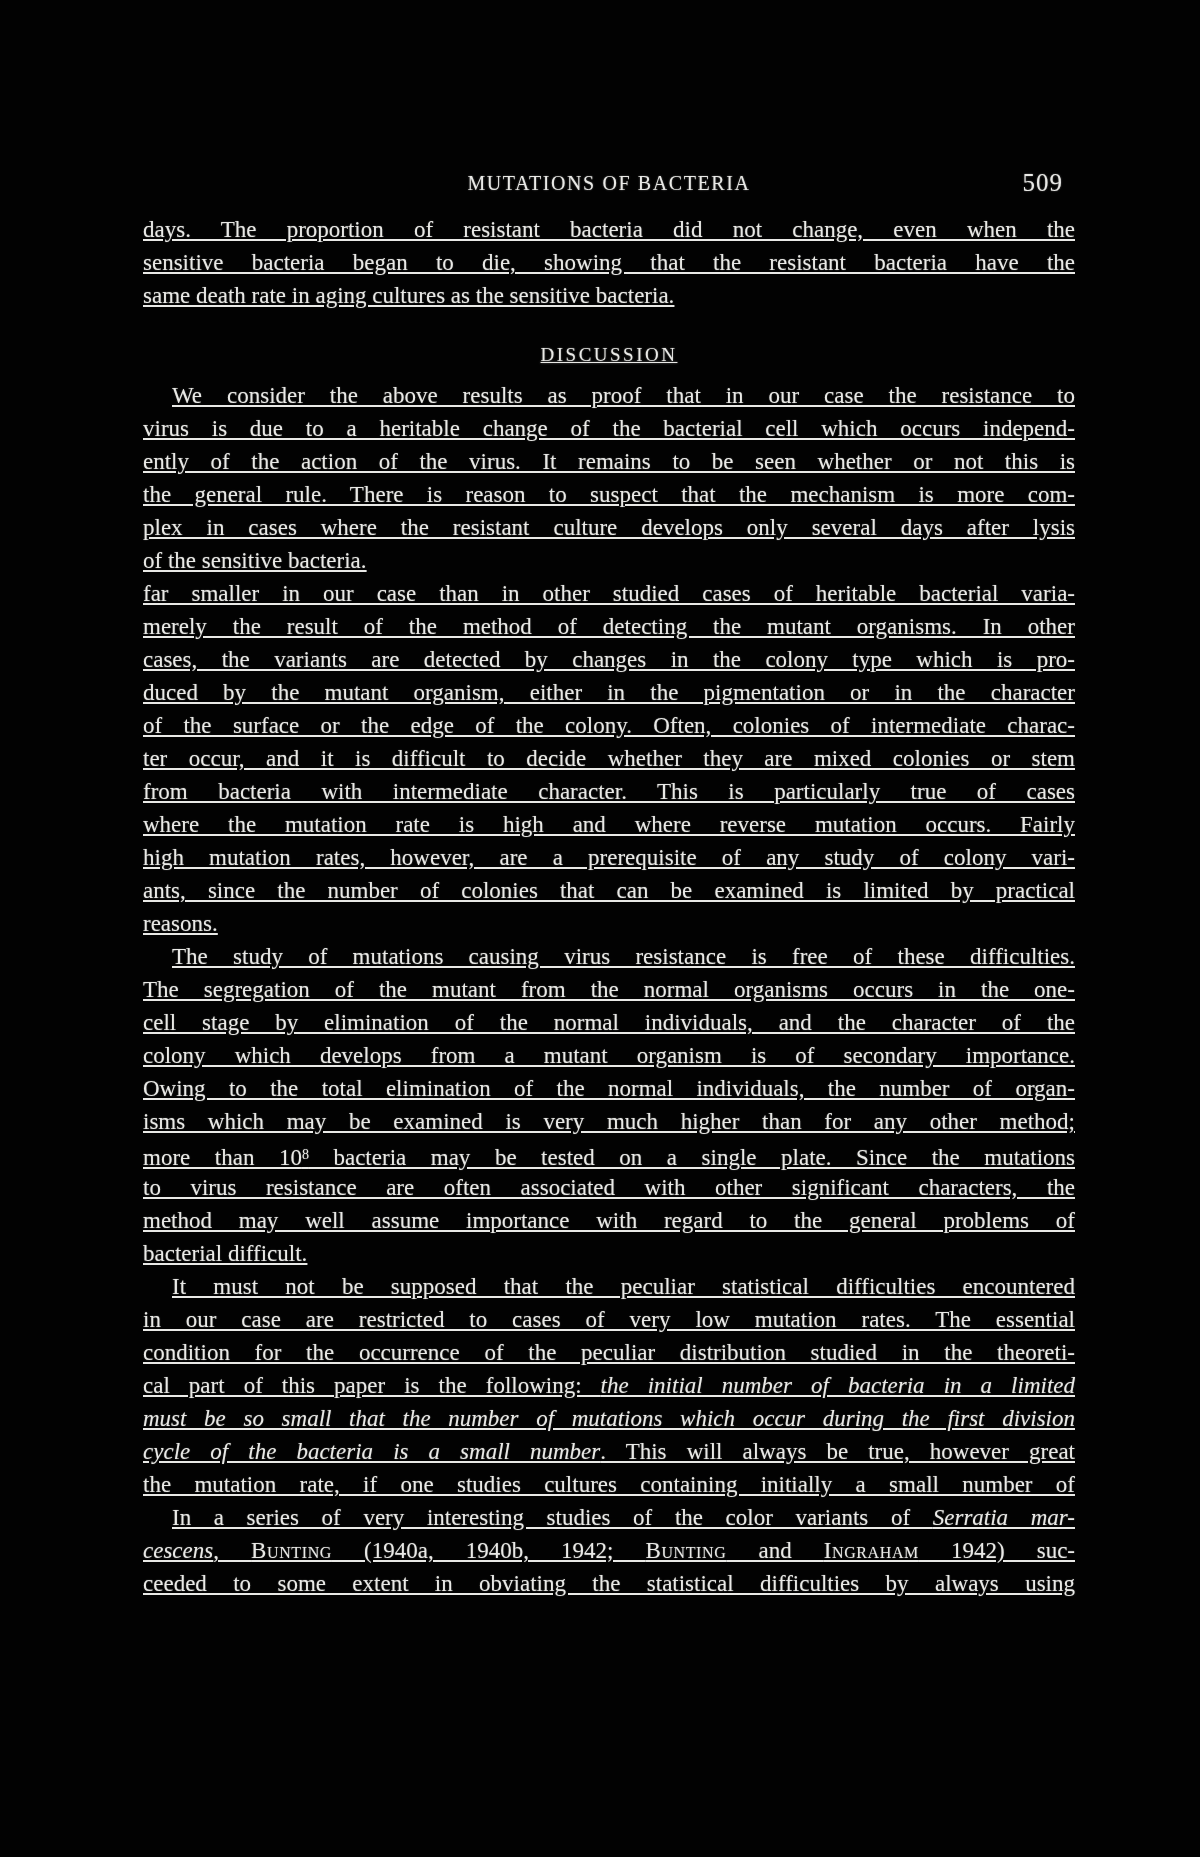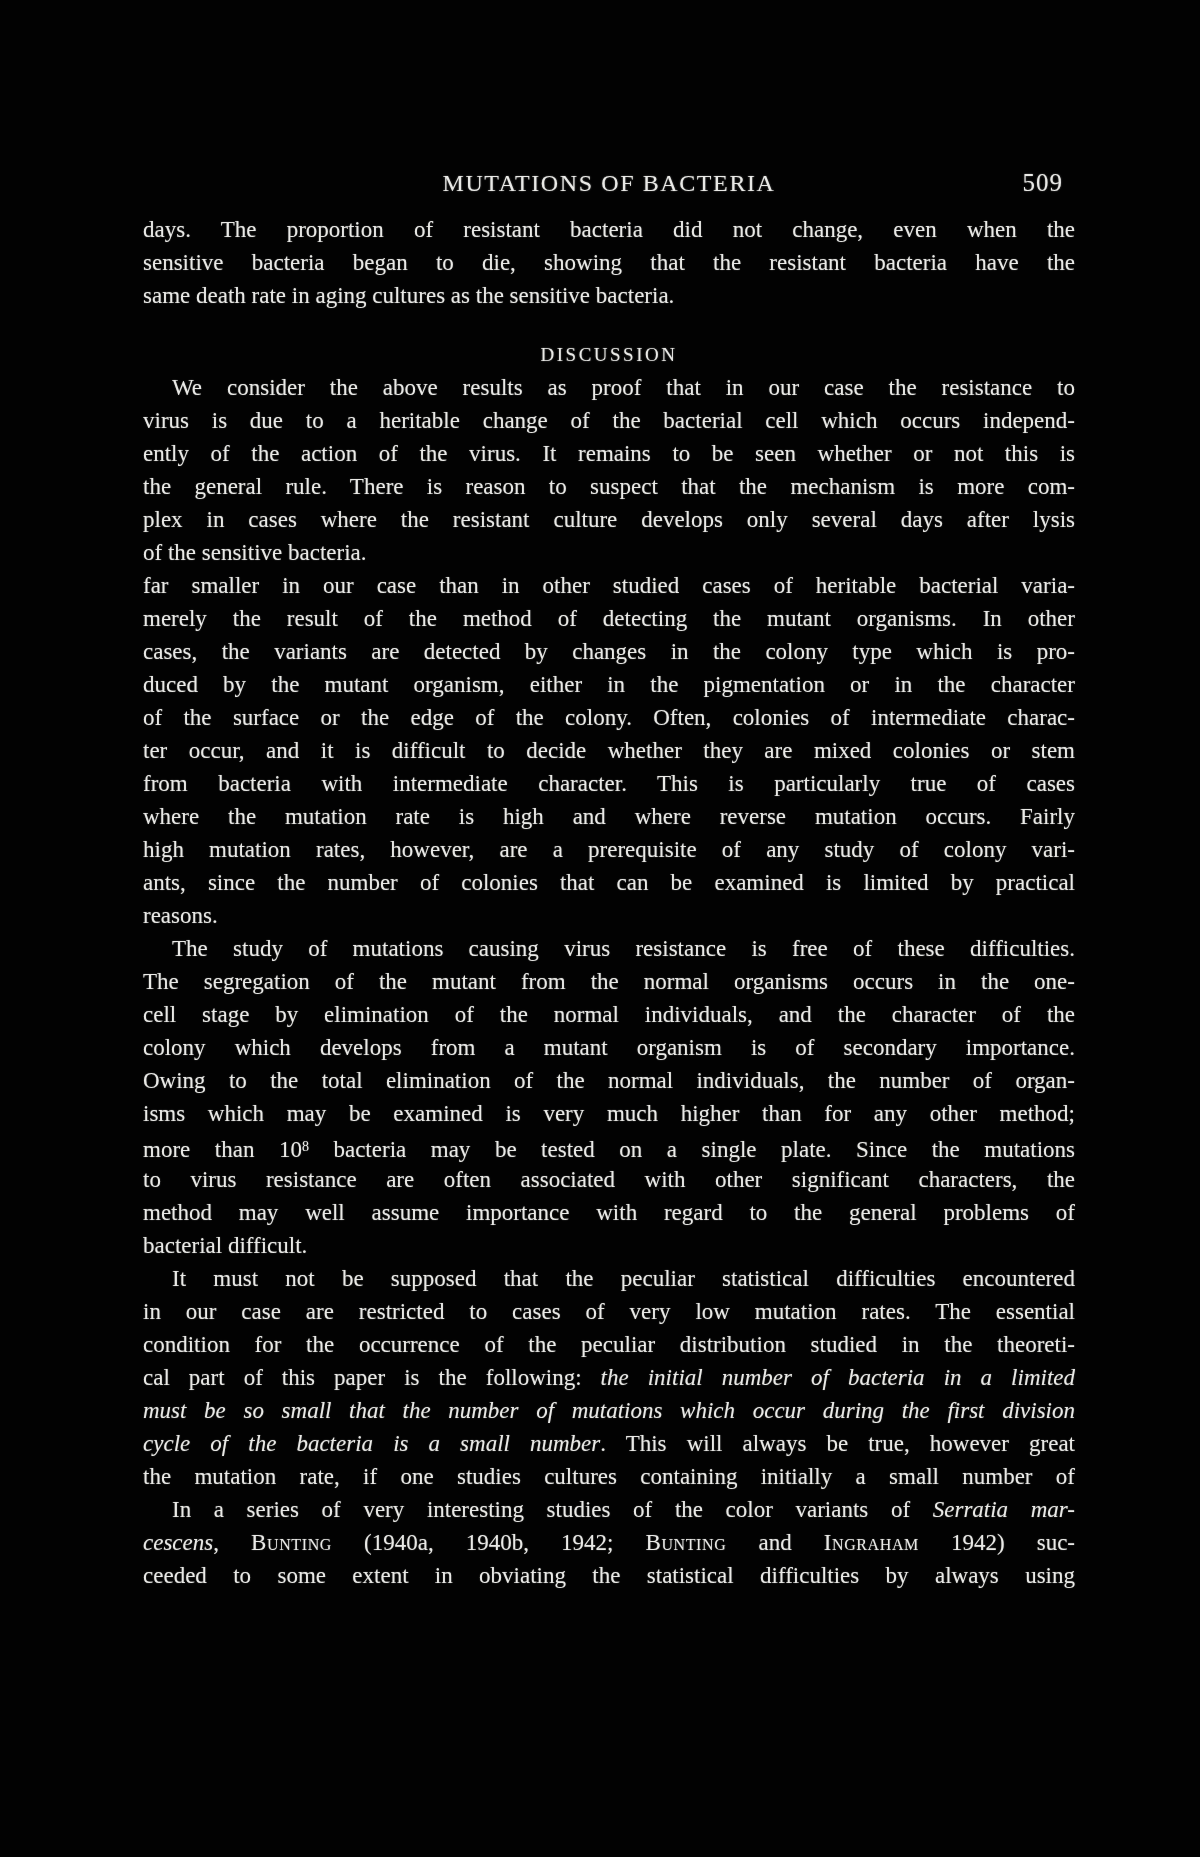--- a/index.html
+++ b/index.html
@@ -20,52 +20,54 @@
   }
   .header {
     margin-top: 170px;
     position: relative;
     height: 26px;
     line-height: 26px;
   }
   .running-head {
     display: block;
     text-align: center;
-    font-size: 24px;
+    font-size: 20px;
     letter-spacing: 1.6px;
     text-shadow: 0 0 2px rgba(233,233,230,0.45);
     white-space: nowrap;
   }
   .page-number {
     position: absolute;
     right: 12px;
     top: 0;
     font-size: 25px;
     letter-spacing: 1px;
     text-shadow: 0 0 2px rgba(233,233,230,0.45);
   }
   .bodytext {
     margin-top: 17px;
     font-size: 23px;
+    text-decoration: underline;
   }
   .line {
     height: 33px;
     line-height: 33px;
     text-align: justify;
     text-align-last: left;
     white-space: normal;
     overflow: visible;
     text-shadow: 0 0 1.5px rgba(233,233,230,0.40);
   }
   .line.full { text-align-last: justify; }
   .line.indent { padding-left: 29px; }
   .section-heading {
     height: 33px;
     line-height: 33px;
     margin-top: 26px;
+    margin-bottom: 8px;
     text-align: center;
     font-size: 19px;
     letter-spacing: 2.5px;
     text-shadow: 0 0 2px rgba(233,233,230,0.45);
   }
   .it { font-style: italic; }
   .sc { font-variant: small-caps; letter-spacing: 0.6px; }
   .sup { font-size: 14px; vertical-align: 6px; letter-spacing: 0; }
 </style>
 </head>

